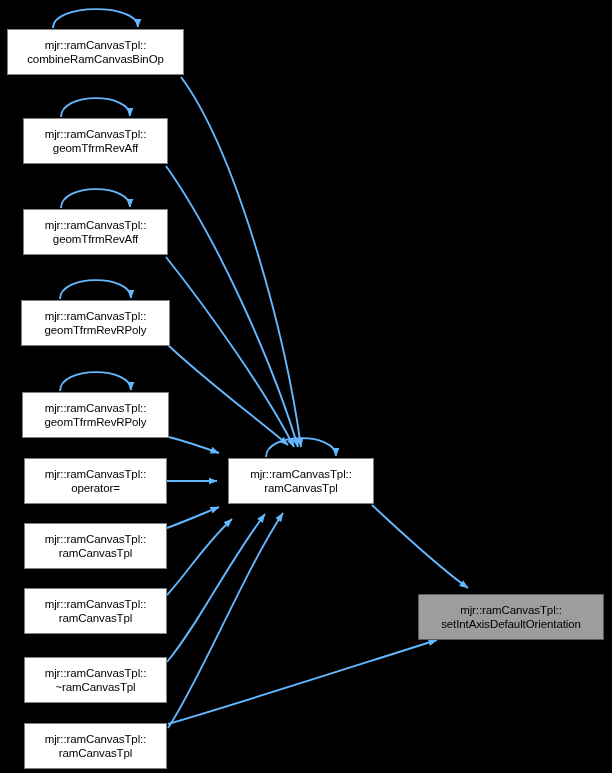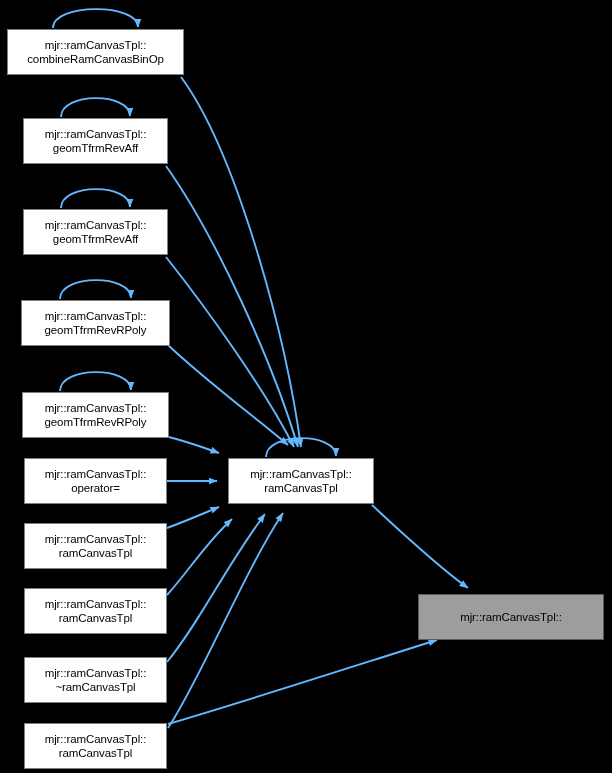--- a/index.html
+++ b/index.html
@@ -122,16 +122,17 @@
       <div class="node" style="left: 24px; top: 723px; width: 143px; height: 46px; background: rgb(255, 255, 255); border-color: rgb(127, 127, 127);">
         <span class="node-line">mjr::ramCanvasTpl::</span>
         <span class="node-line">ramCanvasTpl</span>
       </div>
       <div class="node" style="left: 228px; top: 458px; width: 146px; height: 46px; background: rgb(255, 255, 255); border-color: rgb(127, 127, 127);">
         <span class="node-line">mjr::ramCanvasTpl::</span>
         <span class="node-line">ramCanvasTpl</span>
       </div>
       <div class="node highlight" style="left: 418px; top: 594px; width: 186px; height: 46px; background: rgb(157, 157, 157);">
         <span class="node-line">mjr::ramCanvasTpl::</span>
+        <span class="node-line">setIntAxisDefaultOrientation</span>
       </div>
     </div>
 
 </div>
 
 </body></html>

